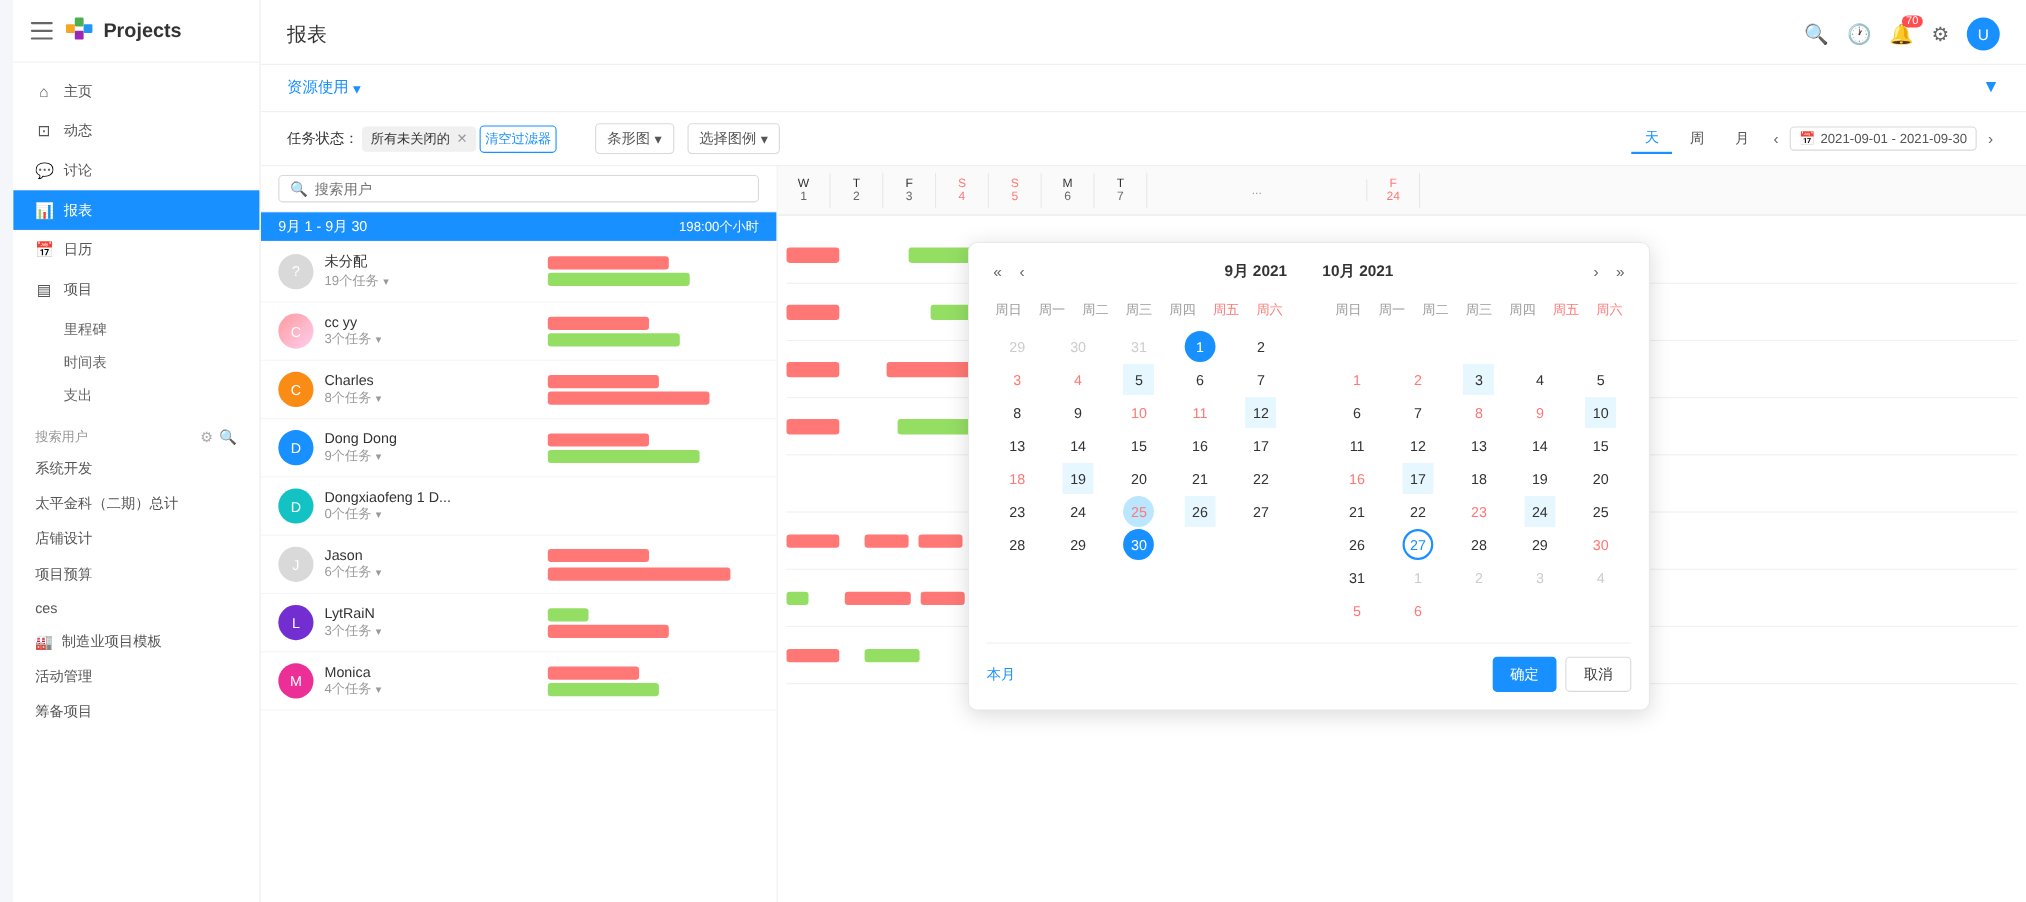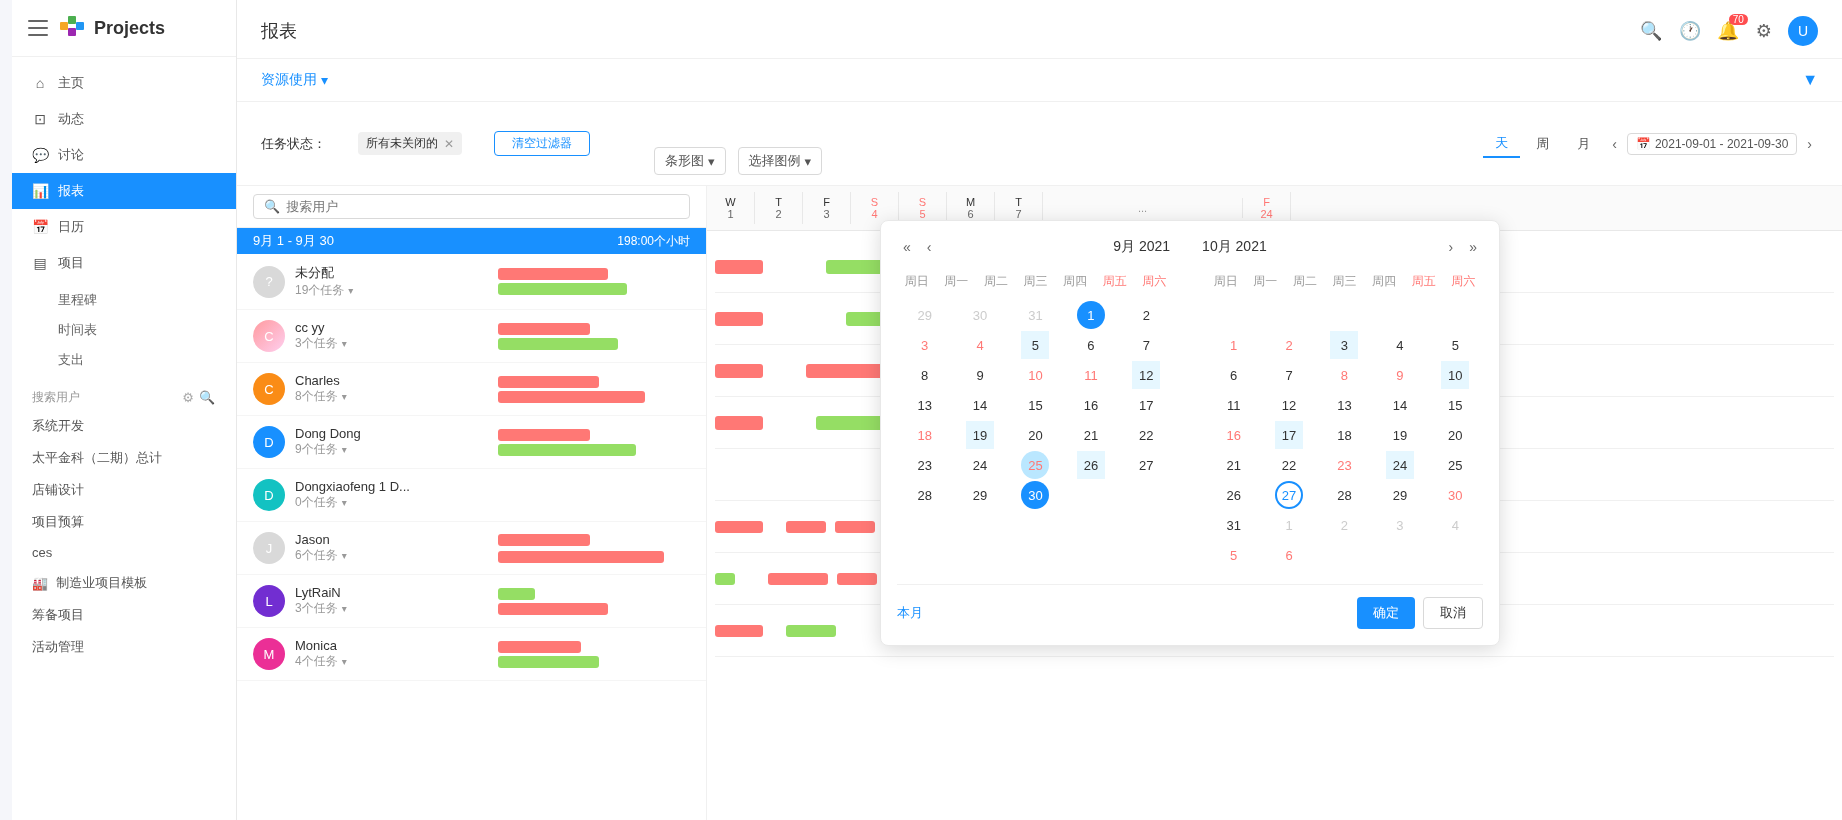--- a/index.html
+++ b/index.html
@@ -34,26 +34,26 @@
     .header-actions { display: flex; align-items: center; gap: 16px; padding-bottom: 12px; }
     .header-icon { font-size: 18px; color: #666; cursor: pointer; position: relative; }
     .badge { position: absolute; top: -6px; right: -8px; background: #ff4d4f; color: #fff; font-size: 10px; border-radius: 10px; padding: 0 4px; min-width: 16px; text-align: center; }
     .avatar-circle { width: 30px; height: 30px; border-radius: 50%; background: #1890ff; display: flex; align-items: center; justify-content: center; color: #fff; font-size: 14px; cursor: pointer; }
 
     
     .toolbar { display: flex; align-items: center; padding: 12px 24px; border-bottom: 1px solid #f0f0f0; gap: 16px; }
     .resource-btn { color: #1890ff; cursor: pointer; display: flex; align-items: center; gap: 4px; font-size: 14px; }
 
     
-    .second-toolbar { display: flex; align-items: center; padding: 10px 24px; gap: 32px; border-bottom: 1px solid #f0f0f0; }
+    .second-toolbar { display: flex; align-items: center; padding: 10px 24px; gap: 3px; border-bottom: 1px solid #f0f0f0; }
     .task-status-label { color: #333; font-size: 13px; }
     .status-tag { display: flex; align-items: center; gap: 4px; background: #f0f0f0; padding: 3px 8px; border-radius: 4px; font-size: 12px; color: #333; }
     .status-tag .close-x { cursor: pointer; color: #999; margin-left: 2px; }
-    .clear-filter-btn { color: #1890ff; border: 1px solid #1890ff; border-radius: 4px; padding: 3px 17px; font-size: 12px; cursor: pointer; background: #fff; }
-    .chart-type-btn { display: flex; align-items: center; gap: 4px; color: #555; border: 1px solid #d9d9d9; border-radius: 4px; padding: 4px 10px; cursor: pointer; font-size: 13px; margin-top: 35px; }
+    .clear-filter-btn { color: #1890ff; border: 1px solid #1890ff; border-radius: 4px; padding: 3px 4px; font-size: 12px; cursor: pointer; background: #fff; }
+    .chart-type-btn { display: flex; align-items: center; gap: 4px; color: #555; border: 1px solid #d9d9d9; border-radius: 4px; padding: 4px 10px; cursor: pointer; font-size: 13px; }
     .date-nav { display: flex; align-items: center; gap: 4px; }
     .date-nav-btn { cursor: pointer; color: #666; padding: 2px 6px; font-size: 14px; }
     .date-range-display { border: 1px solid #d9d9d9; border-radius: 4px; padding: 3px 8px; font-size: 12px; color: #555; cursor: pointer; display: flex; align-items: center; gap: 4px; }
 
     
     .content-area { display: flex; flex: 1; overflow: hidden; position: relative; }
     .user-list { width: 470px; flex-shrink: 0; border-right: 1px solid #f0f0f0; display: flex; flex-direction: column; overflow: hidden; }
     .user-list-header { display: flex; align-items: center; padding: 8px 16px; border-bottom: 1px solid #f0f0f0; }
     .search-input-wrap { flex: 1; display: flex; align-items: center; gap: 6px; border: 1px solid #d9d9d9; border-radius: 4px; padding: 4px 10px; }
     .search-icon { color: #bbb; font-size: 13px; }
@@ -68,21 +68,21 @@
     .user-tasks .chevron { font-size: 10px; }
 
     
     .gantt-area { flex: 1; overflow: auto; position: relative; }
     .gantt-sub-header { display: flex; position: sticky; top: 0; z-index: 10; background: #fafafa; border-bottom: 1px solid #e8e8e8; }
 
     
     .calendar-overlay { position: fixed; top: 220px; left: 880px; z-index: 1000; background: #fff; border: 1px solid #e8e8e8; border-radius: 8px; box-shadow: 0 4px 20px rgba(0,0,0,0.15); padding: 16px; width: 620px; }
     .cal-top { display: flex; align-items: center; justify-content: space-between; margin-bottom: 12px; }
     .cal-months { display: flex; gap: 32px; flex: 1; justify-content: center; }
-    .cal-month-title { font-size: 14px; font-weight: 400; color: #333; }
+    .cal-month-title { font-size: 14px; font-weight: 700; color: #333; }
     .cal-nav { display: flex; align-items: center; gap: 4px; }
     .cal-nav-btn { cursor: pointer; color: #666; font-size: 14px; padding: 2px 6px; border: none; background: none; }
     .cal-grid { display: flex; gap: 32px; }
     .cal-single { flex: 1; }
     .cal-weekdays { display: grid; grid-template-columns: repeat(7, 1fr); text-align: center; margin-bottom: 6px; }
     .cal-wd { font-size: 12px; color: #999; padding: 4px 0; }
     .cal-wd.weekend { color: #ff7875; }
     .cal-days { display: grid; grid-template-columns: repeat(5, 1fr); }
     .cal-day { text-align: center; padding: 6px 2px; font-size: 13px; color: #333; cursor: pointer; border-radius: 50%; width: 28px; height: 28px; display: flex; align-items: center; justify-content: center; margin: 1px auto; }
     .cal-day.today { background: #1890ff; color: #fff; border-radius: 50%; }
@@ -177,22 +177,22 @@
     <div class="project-item">系统开发</div>
     <div class="project-item">太平金科（二期）总计</div>
     <div class="project-item">店铺设计</div>
     <div class="project-item">项目预算</div>
     <div class="project-item">ces</div>
 
     <div class="manufacturing-item">
       <span class="nav-icon">🏭</span>
       <span>制造业项目模板</span>
     </div>
+    <div class="project-item">活动管理</div>
     <div class="project-item">筹备项目</div>
-    <div class="project-item">活动管理</div>
   </div>
 </div>
 
 <div class="main">
 
   <div class="main-header">
     <div class="main-title">报表</div>
     <div class="header-actions">
       <div class="header-icon">🔍</div>
       <div class="header-icon">🕐</div>

